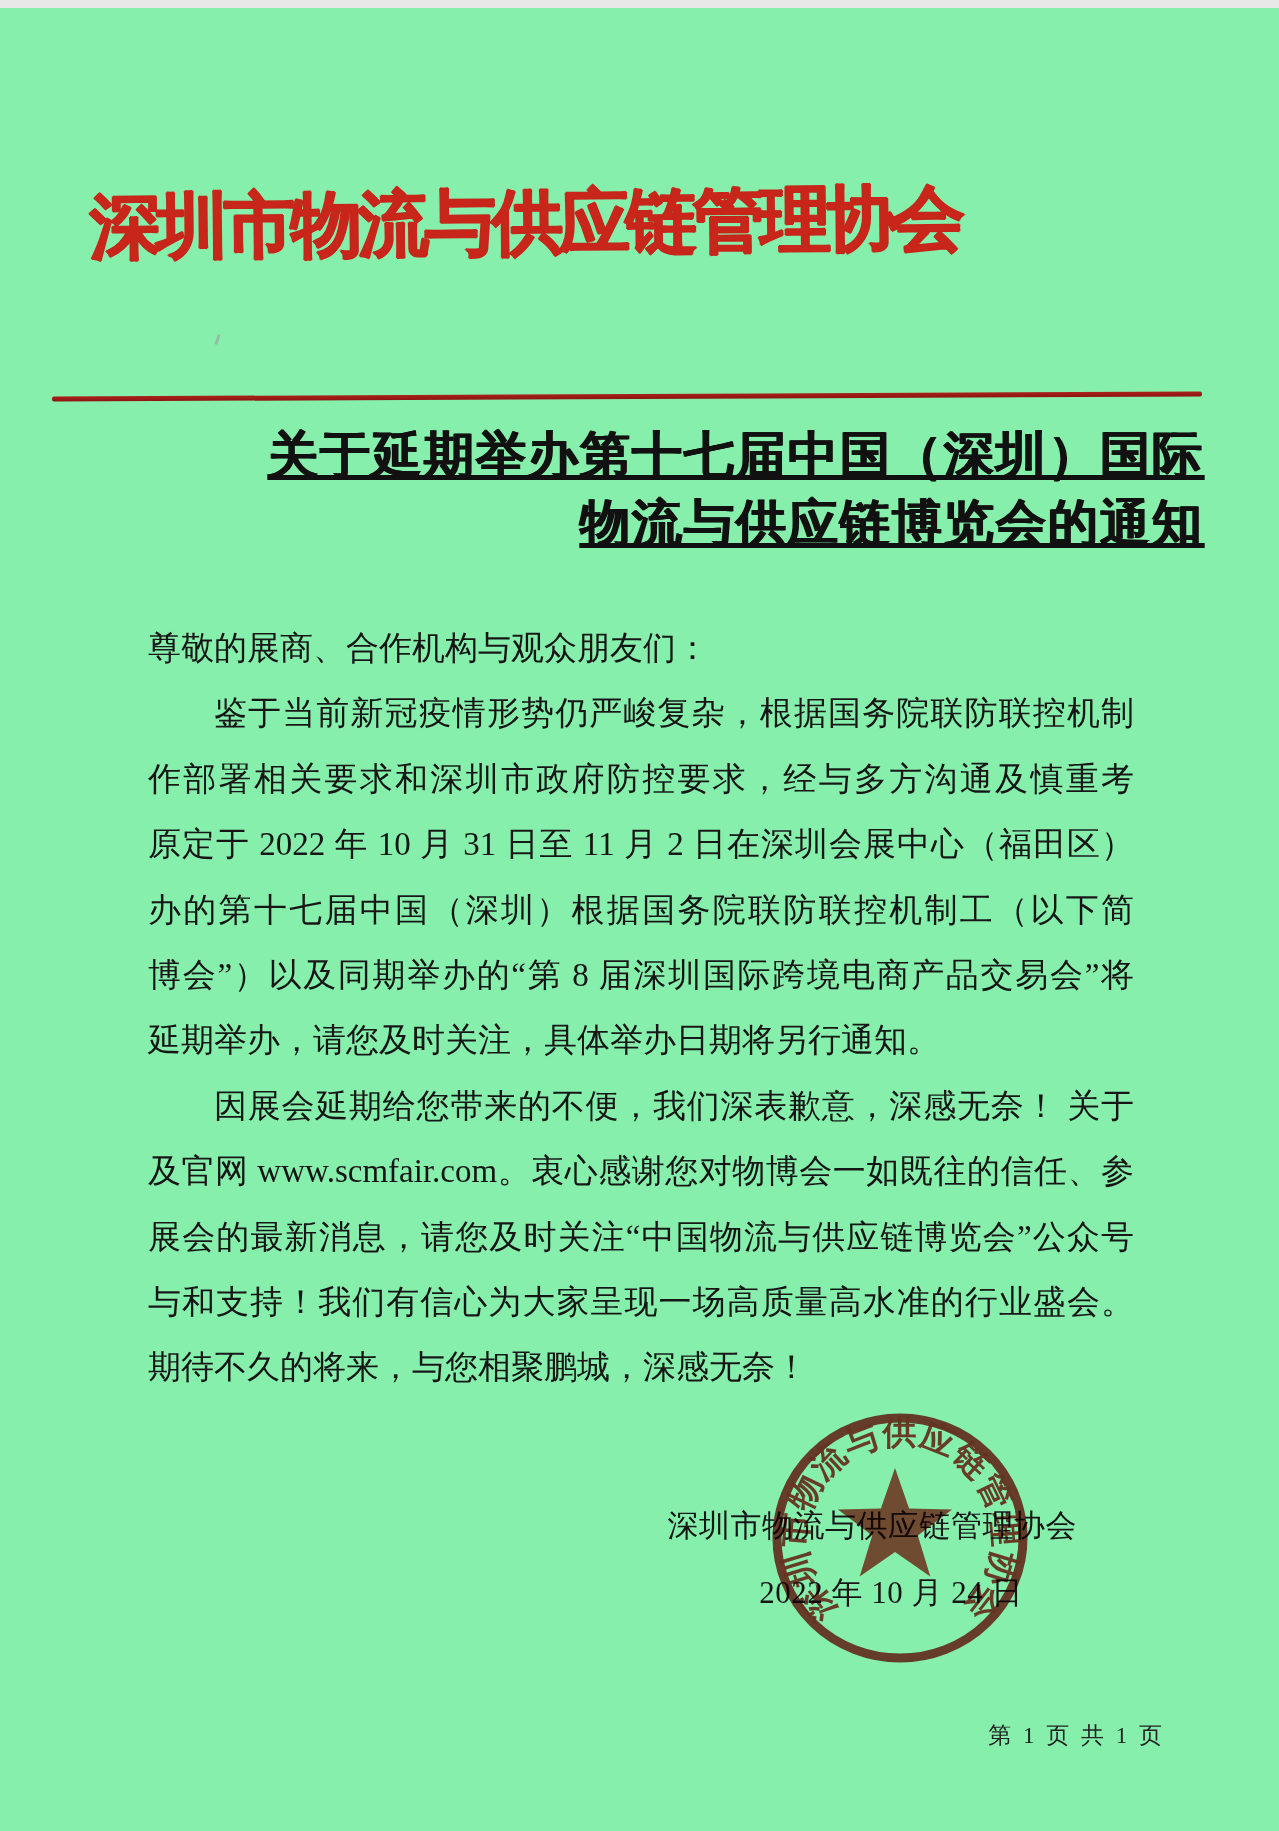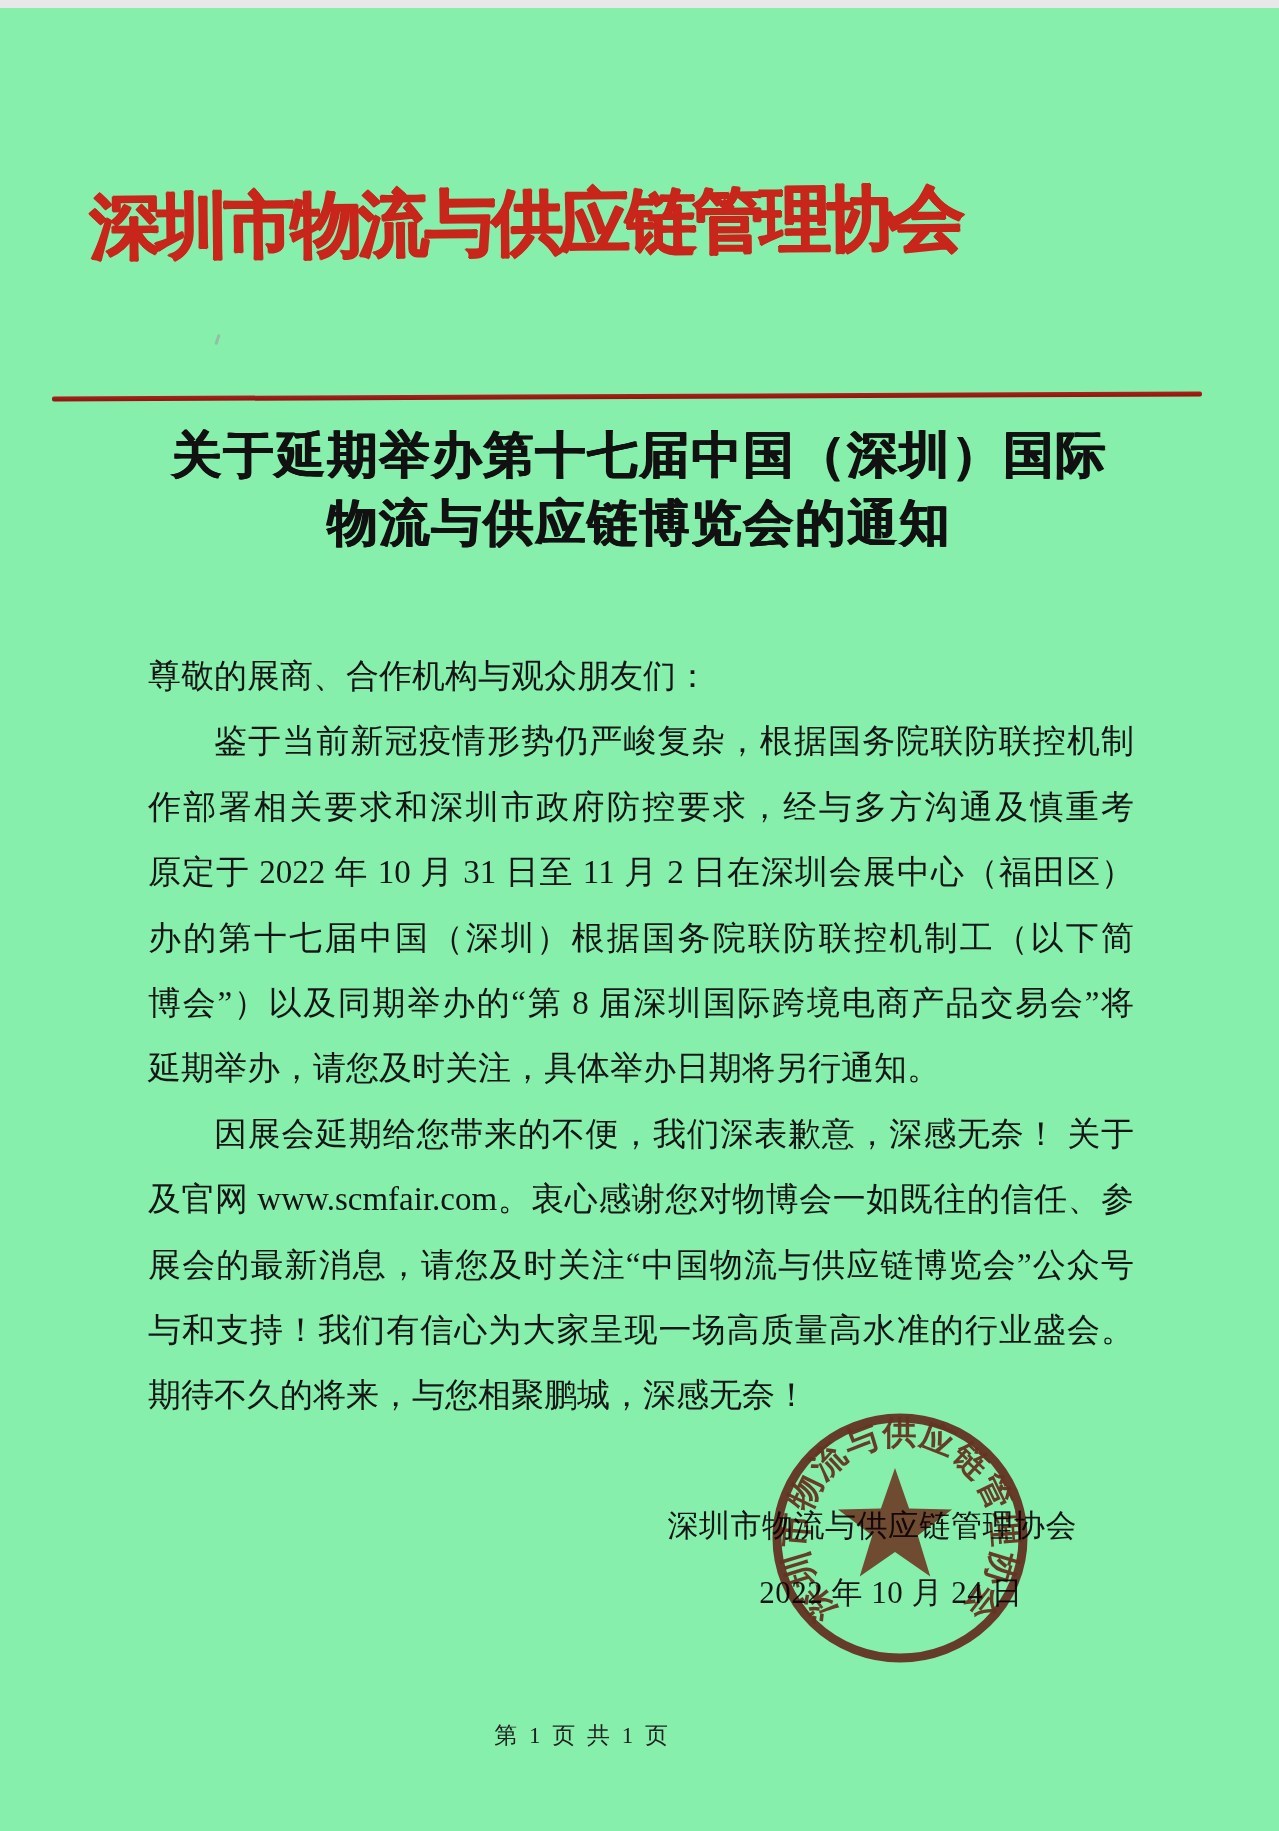--- a/index.html
+++ b/index.html
@@ -32,31 +32,32 @@
     transform:rotate(-0.25deg);
   }
   .scan-speck{
     position:absolute;left:216px;top:326px;
     width:3px;height:11px;background:#9a9a9a;
     border-radius:2px;transform:rotate(18deg);opacity:.55;
   }
   
   .doc-title{
     position:absolute;left:75px;right:75px;top:413px;
-    text-align:center;
+    text-align:right;
     font-family:"Liberation Sans","DejaVu Sans",sans-serif;
     font-weight:900;
     font-size:50px;line-height:68px;
     letter-spacing:2px;
     color:#111;
     text-shadow:0.7px 0 0 currentColor,-0.7px 0 0 currentColor;
+    text-decoration:underline;
   }
   
   .body-block{
-    position:absolute;left:148px;top:636px;width:986px;
+    position:absolute;left:148px;top:608px;width:986px;
     font-size:33px;line-height:65.4px;
     color:#161616;
   }
   .body-block .line{height:65.4px;white-space:nowrap;}
   .body-block .line.fill{
     white-space:normal;
     text-align:justify;
     text-align-last:justify;
     height:65.4px;overflow:hidden;
   }
@@ -80,21 +81,21 @@
   .stamp .ring{fill:none;stroke:var(--stamp-red,#b3201a);stroke-width:9;opacity:.92;}
   .stamp .star{fill:#cb2d24;opacity:.9;}
   .stamp .arc{
     font-family:"Liberation Sans","DejaVu Sans",sans-serif;
     font-size:34px;font-weight:700;letter-spacing:1px;
     fill:#bb2620;opacity:.95;
   }
   
   .page-footer{
     position:absolute;left:0;top:1712px;width:1165px;
-    text-align:center;
+    text-align:right;
     font-size:23px;letter-spacing:3px;
     color:#222;
     font-family:Liberation Serif, serif;
   }
 </style>
 </head>
 <body>
 
 <div class="page">
 

